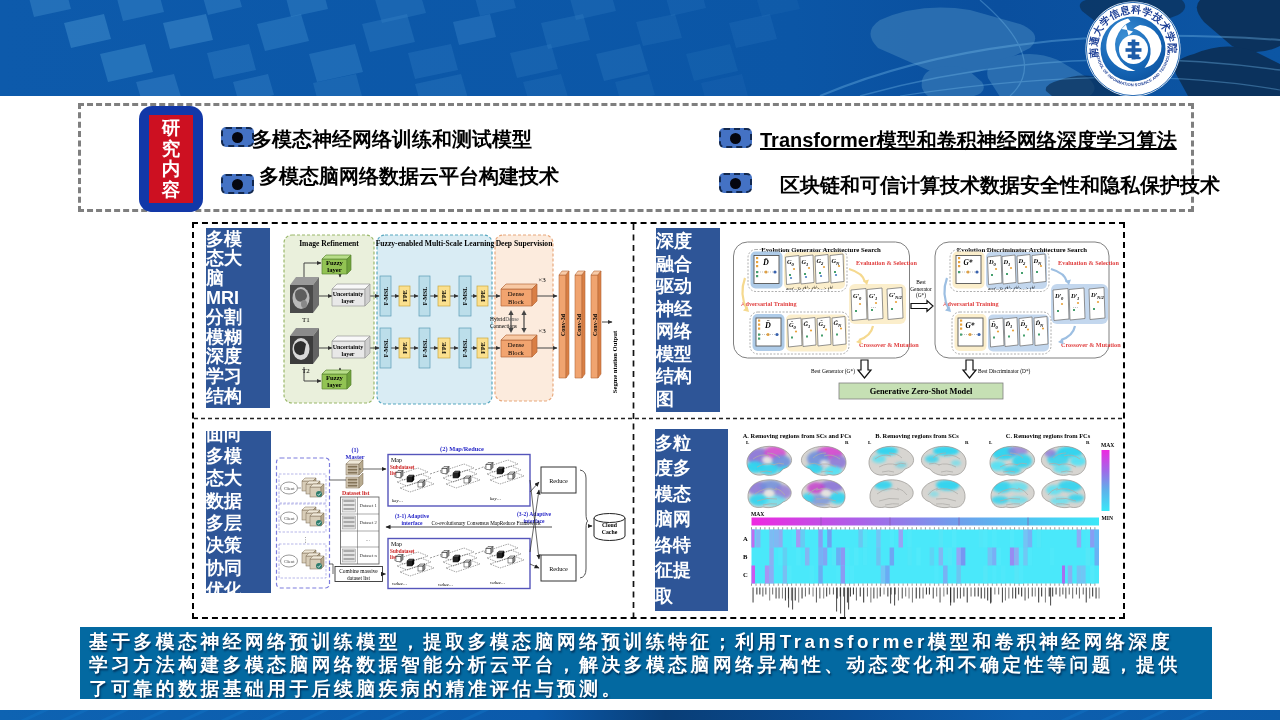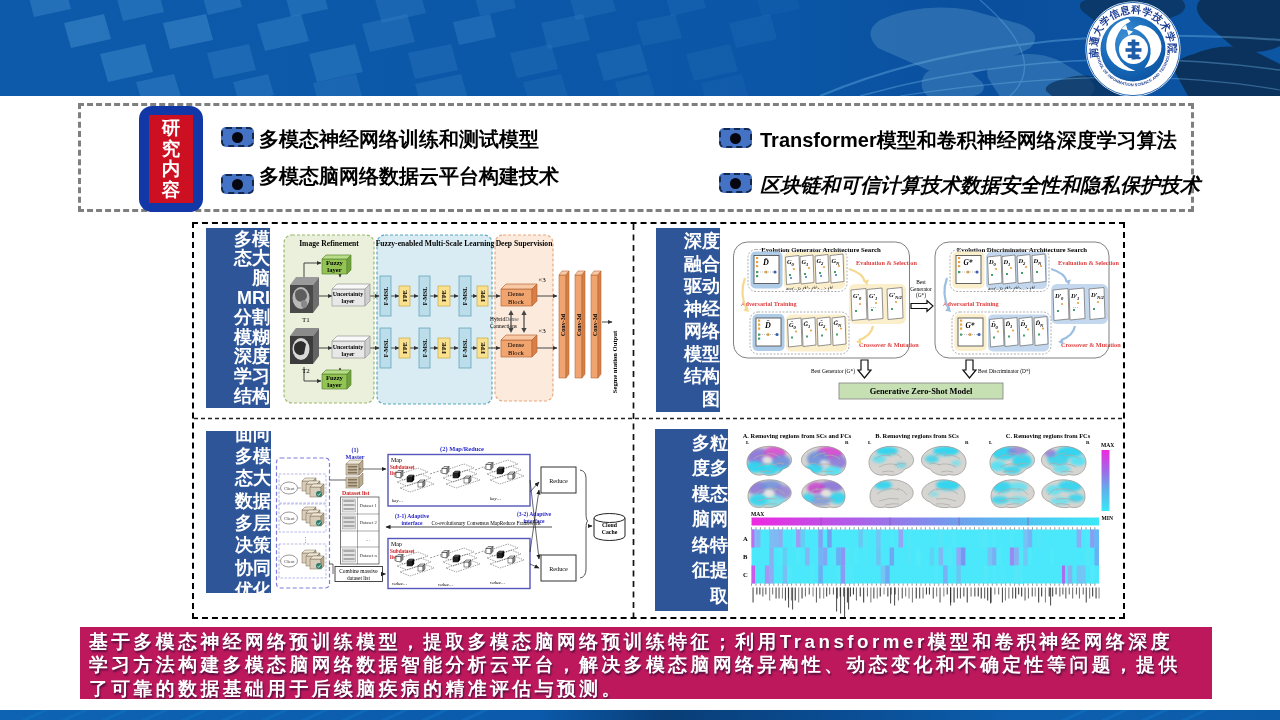--- a/index.html
+++ b/index.html
@@ -18,25 +18,25 @@
   #rlabel .red{position:absolute;left:10px;top:9px;right:10px;bottom:9px;background:#cd1021;
      color:#fff;font-size:18.5px;font-weight:bold;text-align:center;line-height:20.5px;
      display:flex;flex-direction:column;justify-content:center;}
   .bullet{width:33px;height:20px;background:#4472c4;border:2px dashed #12284e;border-radius:5px;box-sizing:border-box;}
   .bullet:after{content:"";position:absolute;left:50%;top:50%;width:11px;height:11px;margin:-5.5px 0 0 -5.5px;
      background:#05060f;border-radius:50%;}
   .btext{font-size:20px;font-weight:bold;color:#000;white-space:nowrap;}
 
   
   #mbox{left:192px;top:222px;width:933px;height:397px;border:2px dashed #000;box-sizing:border-box;background:#fff;}
-  .qlabel{background:#2e5597;color:#fff;font-weight:bold;font-size:18px;text-align:right;
+  .qlabel{background:#2e5597;color:#fff;font-weight:bold;font-size:18px;text-align:left;
           display:flex;flex-direction:column;justify-content:center;}
 
   
-  #summary{left:80px;top:627px;width:1132px;height:72px;background:#be185d;color:#fff;
+  #summary{left:80px;top:627px;width:1132px;height:72px;background:#0369a1;color:#fff;
      font-size:18.8px;font-weight:bold;line-height:23.4px;padding:3px 6px 17px 9px;box-sizing:border-box;
      letter-spacing:3.5px;text-shadow:1px 2px 2px rgba(0,10,40,.6);white-space:nowrap;overflow:hidden;}
 </style>
 </head>
 <body>
 
 <div class="abs" id="header">
   <svg width="1280" height="96" style="position:absolute;left:0;top:0">
     <defs>
       <linearGradient id="hgrad" x1="0" y1="0" x2="1" y2="0">
@@ -140,27 +140,27 @@
       </text>
     </g>
   </svg>
 </div>
 
 <div class="abs" id="rbox"></div>
 <div class="abs" id="rlabel">
     <div class="red">研<br>究<br>内<br>容</div>
   </div>
 <div class="abs bullet" style="left:221px;top:127px;"></div>
-<div class="abs btext" style="left:259px;top:126px;">多模态神经网络训练和测试模型</div>
+<div class="abs btext" style="left:252px;top:126px;">多模态神经网络训练和测试模型</div>
 <div class="abs bullet" style="left:221px;top:174px;"></div>
 <div class="abs btext" style="left:259px;top:163px;">多模态脑网络数据云平台构建技术</div>
 <div class="abs bullet" style="left:719px;top:128px;"></div>
-<div class="abs btext" style="left:760px;top:127px;">Transformer模型和卷积神经网络深度学习算法</div>
+<div class="abs btext" style="left:760px;top:127px;text-decoration:underline;">Transformer模型和卷积神经网络深度学习算法</div>
 <div class="abs bullet" style="left:719px;top:173px;"></div>
-<div class="abs btext" style="left:760px;top:172px;font-style:italic;">区块链和可信计算技术数据安全性和隐私保护技术</div>
+<div class="abs btext" style="left:780px;top:172px;">区块链和可信计算技术数据安全性和隐私保护技术</div>
 
 <div class="abs" id="mbox"></div>
 <svg class="abs" style="left:192px;top:222px" width="933" height="397">
   <line x1="441.5" y1="2" x2="441.5" y2="395" stroke="#111" stroke-width="1.7" stroke-dasharray="6,4.5"></line>
   <line x1="2" y1="196.5" x2="931" y2="196.5" stroke="#222" stroke-width="1.6" stroke-dasharray="4,3"></line>
 </svg>
 
 <div class="abs qlabel" style="left:206px;top:228px;width:64px;height:180px;line-height:19.6px;">
   <div>多模</div>
     <div>态大</div>

